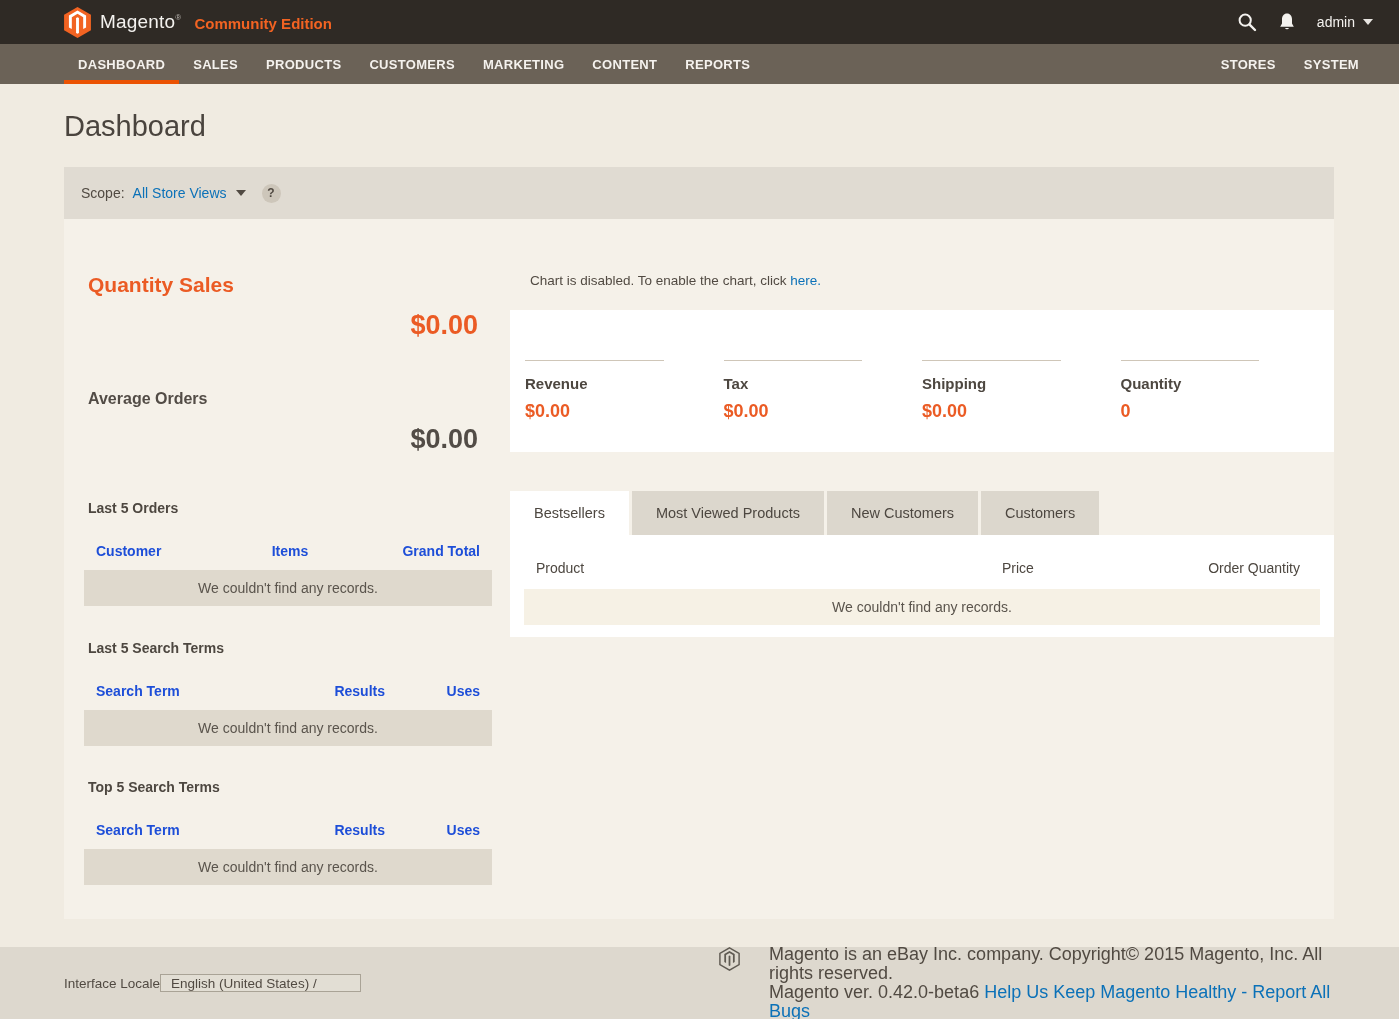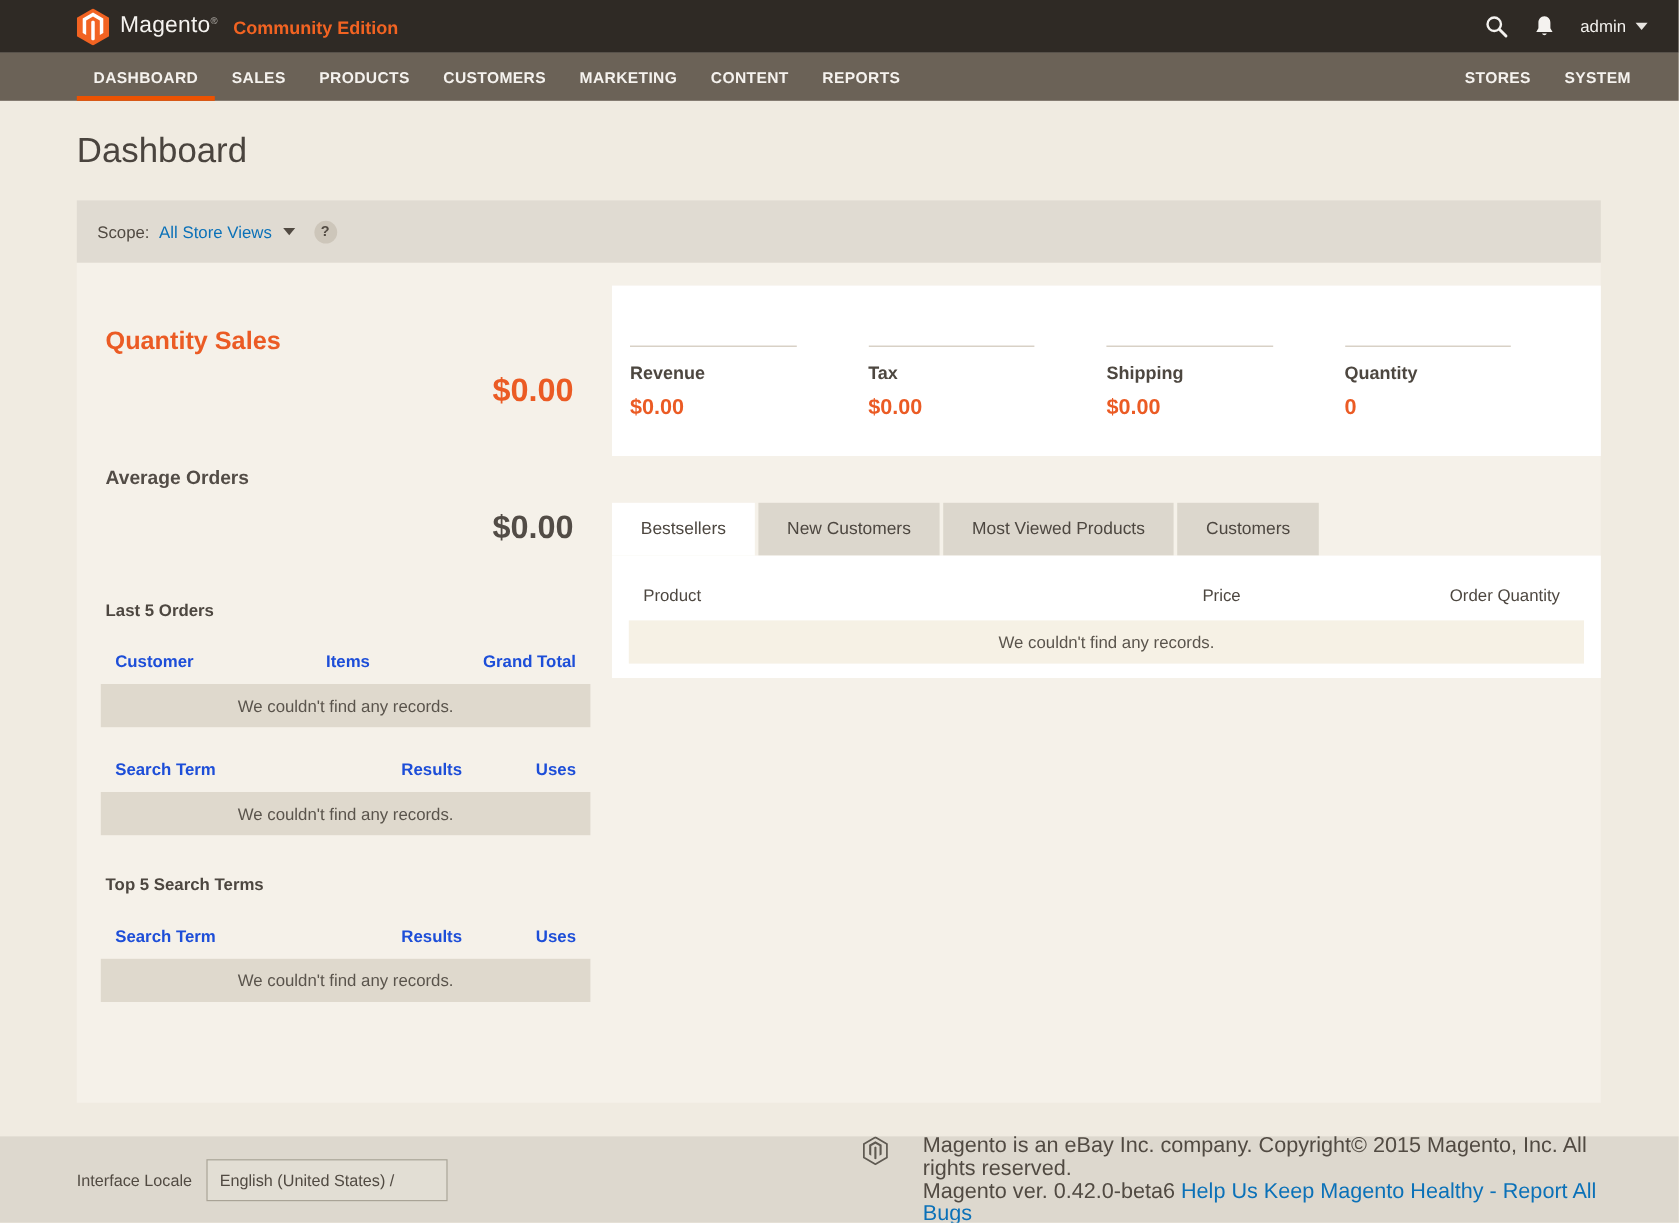--- a/index.html
+++ b/index.html
@@ -134,21 +134,21 @@
   }
 
   
   .app-footer {
     margin-top:28px; height:72px; background:#ddd8ce;
     display:flex; align-items:center; padding:0 65px 0 64px;
   }
   .locale-group { display:flex; align-items:center; }
   .locale-label { font-size:13.5px; color:#514a42; }
   .locale-select {
-    margin-left:12px; width:201px; height:35px; border:1px solid #a9a396;
+    margin-left:0; width:201px; height:18px; border:1px solid #a9a396;
     background:#e2ded4; display:flex; align-items:center; padding:0 10px;
     font-size:13.5px; color:#514a42; cursor:pointer;
   }
   .footer-right { margin-left:auto; display:flex; align-items:flex-start; width:615px; }
   .footer-logo { width:21px; height:24px; flex-shrink:0; margin-top:2px; }
   .footer-text { margin-left:29px; font-size:18px; color:#514a42; line-height:19px; }
   .footer-text a { color:#0b71b8; text-decoration:none; cursor:pointer; }
 </style>
 </head>
 <body>
@@ -211,37 +211,41 @@
       <div class="ao-value">$0.00</div>
 
       <div class="mini-title">Last 5 Orders</div>
       <div class="mini-head grid-orders">
         <span>Customer</span>
         <span class="cell-c">Items</span>
         <span class="cell-r">Grand Total</span>
       </div>
       <div class="mini-empty">We couldn't find any records.</div>
 
+      <div class="mini-title mt2">Last 5 Search Terms</div>
       <div class="mini-head grid-search">
         <span>Search Term</span>
         <span class="cell-r">Results</span>
         <span class="cell-r">Uses</span>
       </div>
       <div class="mini-empty">We couldn't find any records.</div>
 
       <div class="mini-title mt3">Top 5 Search Terms</div>
       <div class="mini-head grid-search">
         <span>Search Term</span>
         <span class="cell-r">Results</span>
         <span class="cell-r">Uses</span>
       </div>
       <div class="mini-empty">We couldn't find any records.</div>
     </div>
 
     <div class="col-right">
+      <div class="chart-notice">
+        <span>Chart is disabled. To enable the chart, click </span><a>here.</a>
+      </div>
 
       <div class="stats-panel">
         <div class="stat-cell">
           <div class="stat-rule"></div>
           <div class="stat-label">Revenue</div>
           <div class="stat-value">$0.00</div>
         </div>
         <div class="stat-cell">
           <div class="stat-rule"></div>
           <div class="stat-label">Tax</div>
@@ -254,22 +258,22 @@
         </div>
         <div class="stat-cell">
           <div class="stat-rule"></div>
           <div class="stat-label">Quantity</div>
           <div class="stat-value">0</div>
         </div>
       </div>
 
       <div class="tabs-row">
         <div class="tab active">Bestsellers</div>
+        <div class="tab">Most Viewed Products</div>
         <div class="tab">New Customers</div>
-        <div class="tab">Most Viewed Products</div>
         <div class="tab">Customers</div>
       </div>
 
       <div class="tab-panel">
         <div class="tab-head">
           <span>Product</span>
           <span>Price</span>
           <span class="cell-r">Order Quantity</span>
         </div>
         <div class="tab-empty">We couldn't find any records.</div>

